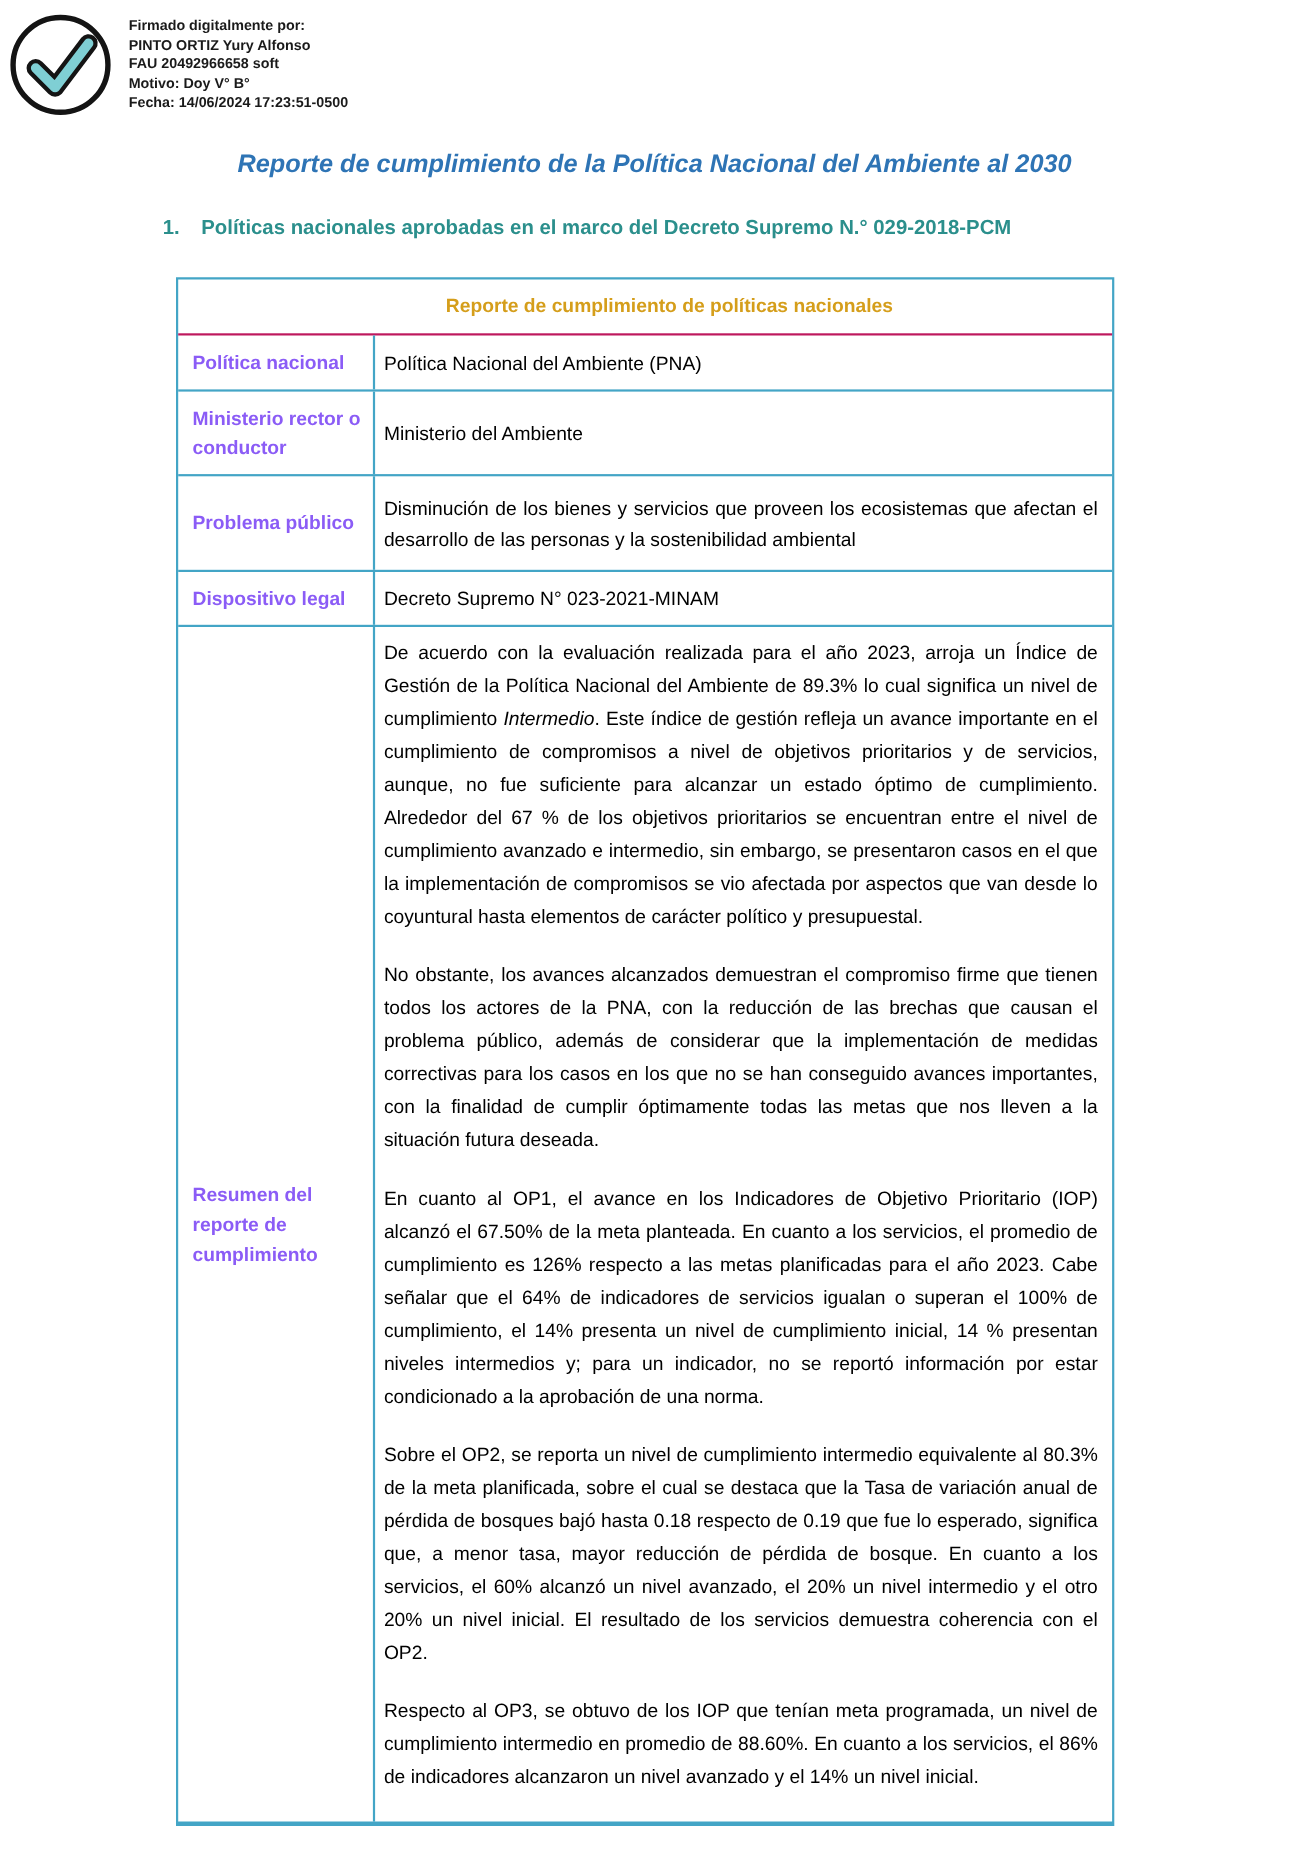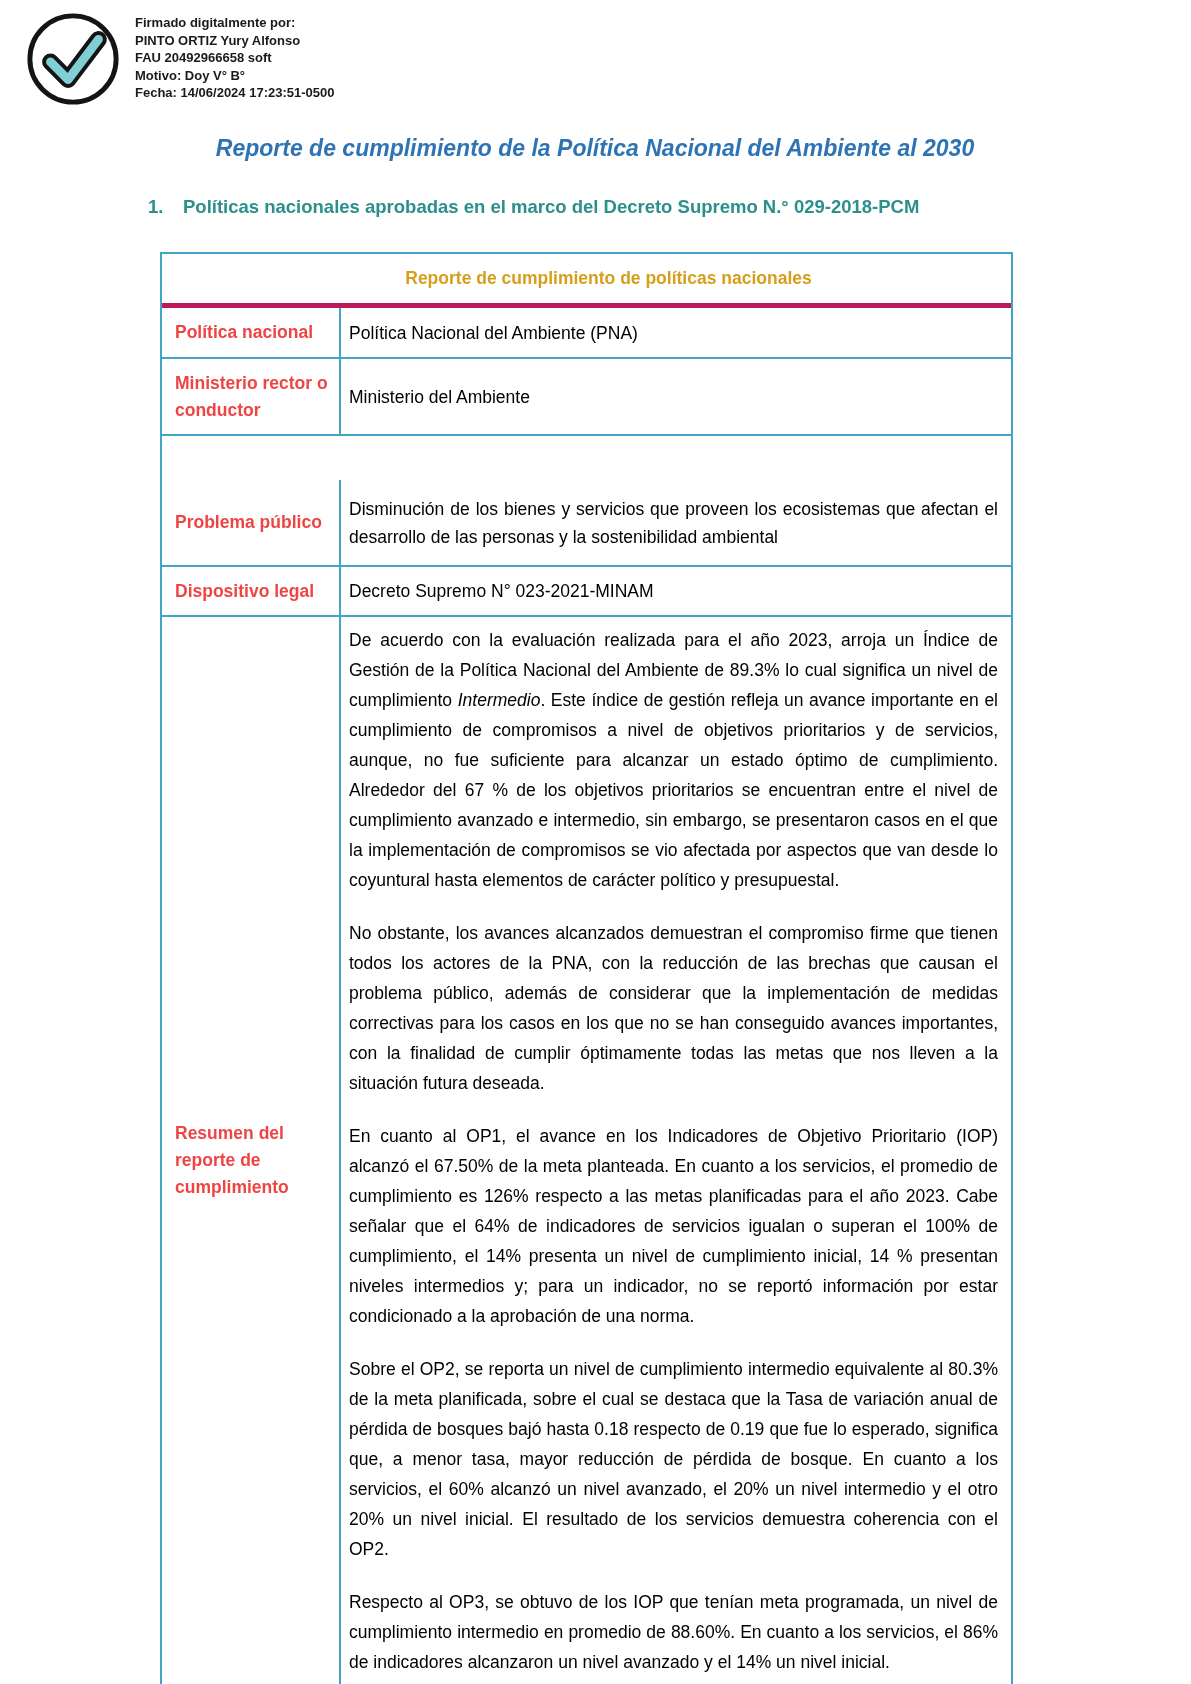--- a/index.html
+++ b/index.html
@@ -6,21 +6,21 @@
   body {
     width: 1191px; height: 1684px;
     background: #ffffff;
     position: relative;
     font-family: "Liberation Sans", sans-serif;
     color: #000;
   }
   .page { position: absolute; inset: 0; }
 
   
-  .stamp { position: absolute; left: 24px; top: 8px; display: flex; align-items: flex-start; }
+  .stamp { position: absolute; left: 6px; top: 8px; display: flex; align-items: flex-start; }
   .stamp-icon { width: 98px; height: 100px; flex: 0 0 auto; }
   .stamp-text {
     margin-left: 13px; padding-top: 6px;
     font-size: 13px; font-weight: bold; line-height: 17.5px;
     color: #1a1a1a; white-space: nowrap;
   }
 
   
   .doc-title {
     position: absolute; top: 135px; left: 95px; width: 1000px;
@@ -36,42 +36,42 @@
   .section-num { flex: 0 0 35px; }
 
   
   .rtable {
     position: absolute; top: 252px; left: 160px; width: 849px;
     border: 2px solid #43A5C6; border-bottom-width: 4px;
     font-size: 17.5px; box-sizing: content-box; background: #fff;
   }
   .thead {
     min-height: 49px; display: flex; align-items: center; justify-content: center;
-    border-bottom: 5px solid #be185d;
+    border-bottom: 2px solid #be185d;
     color: #D59E1B; font-weight: bold; padding-left: 44px;
   }
   .trow { display: flex; border-bottom: 2px solid #43A5C6; }
   .trow:last-child { border-bottom: none; }
   .lcell {
     flex: 0 0 179px; box-sizing: border-box;
     border-right: 2px solid #43A5C6;
     display: flex; align-items: center;
     padding: 10px 8px 10px 13px;
-    color: #ef4444; font-weight: bold; line-height: 27px;
+    color: #8b5cf6; font-weight: bold; line-height: 27px;
   }
   .vcell {
     flex: 1 1 auto; box-sizing: border-box;
     display: flex; align-items: center;
     padding: 10px 13px 10px 8px;
     line-height: 28px;
   }
   .vcell > div { width: 100%; text-align: justify; }
   .r-politica   { min-height: 49px; }
   .r-ministerio { min-height: 75px; }
-  .r-problema   { min-height: 85px; margin-top: 44px; }
+  .r-problema   { min-height: 85px; }
   .r-dispositivo{ min-height: 43px; justify-content: space-between; }
   .r-resumen    { min-height: 910px; }
   .r-resumen .vcell { align-items: flex-start; padding-top: 8px; }
   .r-resumen .vcell p { margin: 0 0 23px 0; text-align: justify; line-height: 30px; }
   .r-resumen .vcell p:last-child { margin-bottom: 16px; }
 </style>
 </head>
 <body>
 
 <div class="page">

